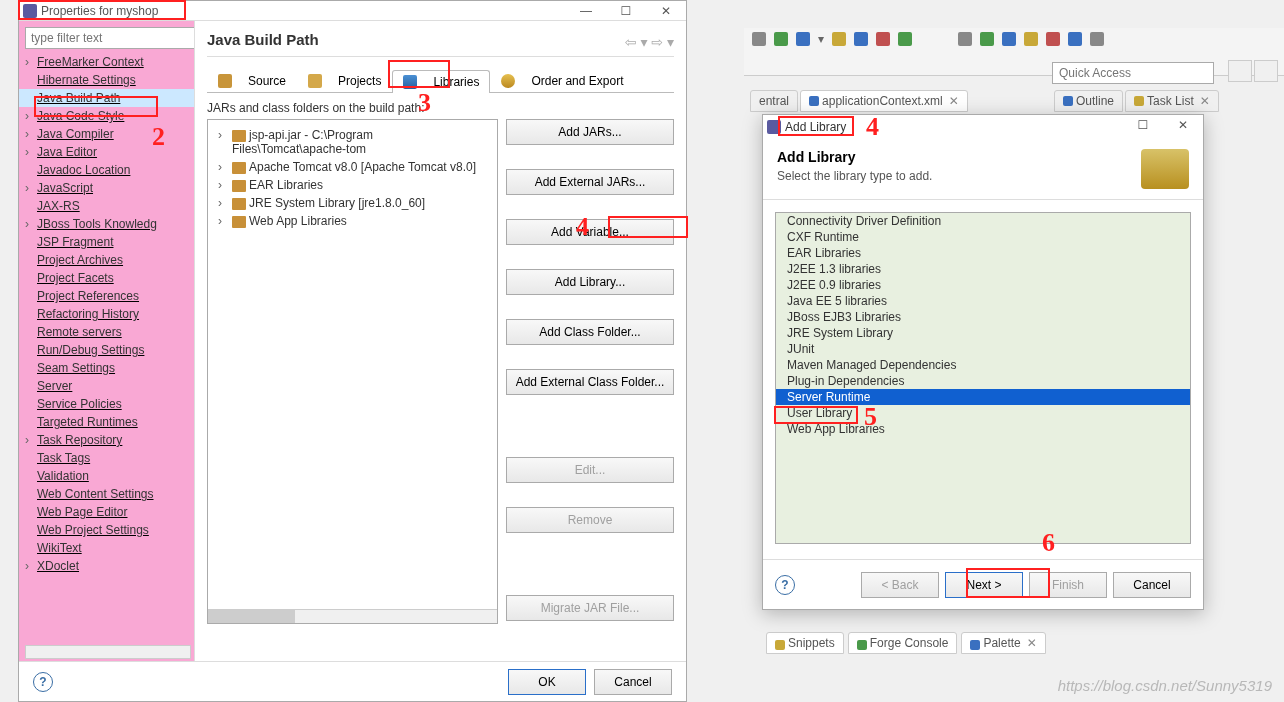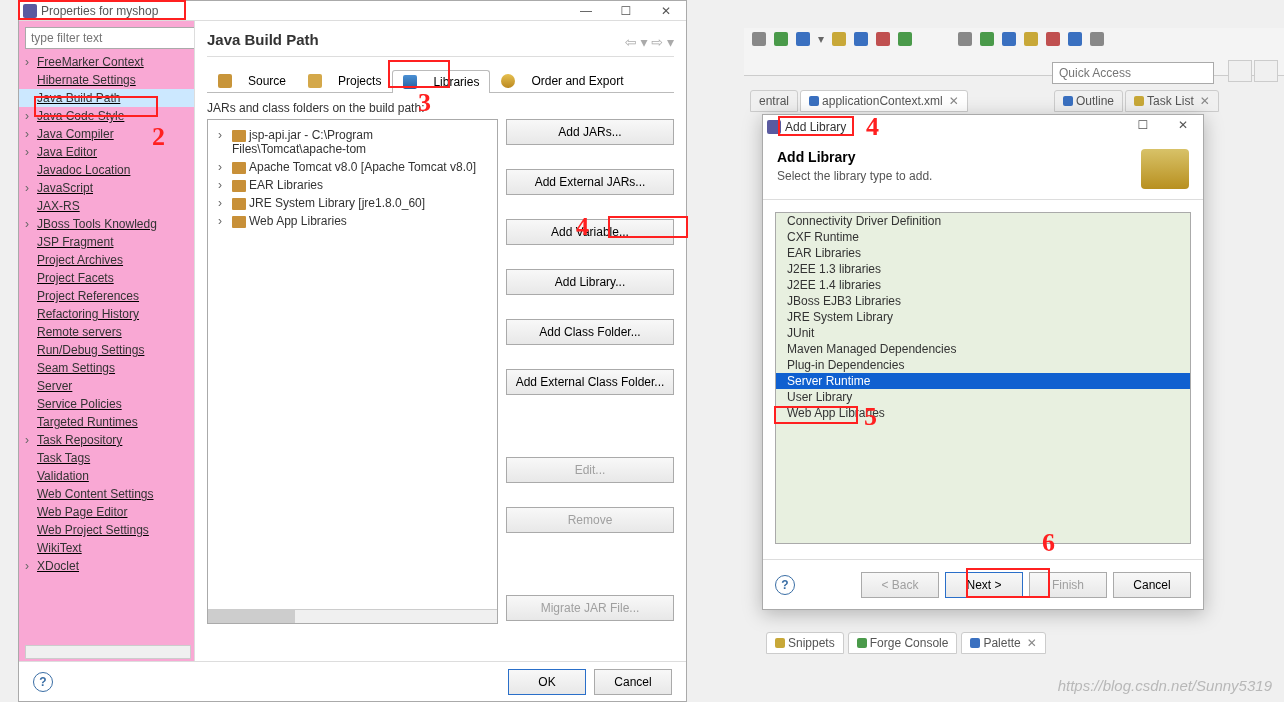--- a/index.html
+++ b/index.html
@@ -76,21 +76,21 @@
 .persp { position: absolute; right: 6px; top: 60px; display: flex; gap: 2px; }
 .persp-btn { width: 24px; height: 22px; border: 1px solid #ccc; background: #f0f0f0; }
 
 .editor-tabs { position: absolute; left: 750px; top: 90px; display: flex; gap: 2px; }
 .etab { padding: 3px 8px; background: #f0f0f0; border: 1px solid #ccc; border-radius: 3px 3px 0 0; font-size: 11px; color: #555; display: flex; align-items: center; gap: 3px; }
 .etab.active { background: #fff; }
 .etab-x { color: #888; margin-left: 3px; }
 .view-tabs { position: absolute; left: 1054px; top: 90px; display: flex; gap: 2px; }
 
 .bottom-tabs { position: absolute; left: 766px; top: 632px; display: flex; gap: 4px; }
-.btab { padding: 3px 8px; background: #fff; border: 1px solid #ccc; border-radius: 3px 3px 0 0; font-size: 11px; color: #555; display: flex; align-items: center; gap: 3px; }
+.btab { padding: 3px 8px; background: #fff; border: 1px solid #ccc; border-radius: 3px 3px 0 0; font-size: 11px; color: #555; display: flex; align-items: flex-end; gap: 3px; }
 
 
 .ann { position: absolute; border: 2.5px solid #ff2020; pointer-events: none; }
 .ann-num { position: absolute; color: #ff2020; font-size: 26px; font-weight: bold; font-family: "Comic Sans MS", cursive; pointer-events: none; }
 
 .watermark { position: absolute; right: 12px; bottom: 8px; color: #b8b8b8; font-size: 15px; font-style: italic; }
 </style>
 </head>
 <body>
 
@@ -285,21 +285,22 @@
       <p>Select the library type to add.</p>
     </div>
     <div class="lib-banner-icon"></div>
   </div>
   <div class="lib-list">
     <div id="lib-items">
         <div class="lib-item">Connectivity Driver Definition</div>
         <div class="lib-item">CXF Runtime</div>
         <div class="lib-item">EAR Libraries</div>
         <div class="lib-item">J2EE 1.3 libraries</div>
-        <div class="lib-item">J2EE 1.4 libraries</div>
+        <div class="lib-item">J2EE 0.9 libraries</div>
+        <div class="lib-item">Java EE 5 libraries</div>
         <div class="lib-item">JBoss EJB3 Libraries</div>
         <div class="lib-item">JRE System Library</div>
         <div class="lib-item">JUnit</div>
         <div class="lib-item">Maven Managed Dependencies</div>
         <div class="lib-item">Plug-in Dependencies</div>
         <div class="lib-item selected">Server Runtime</div>
         <div class="lib-item">User Library</div>
         <div class="lib-item">Web App Libraries</div>
       </div>
   </div>

